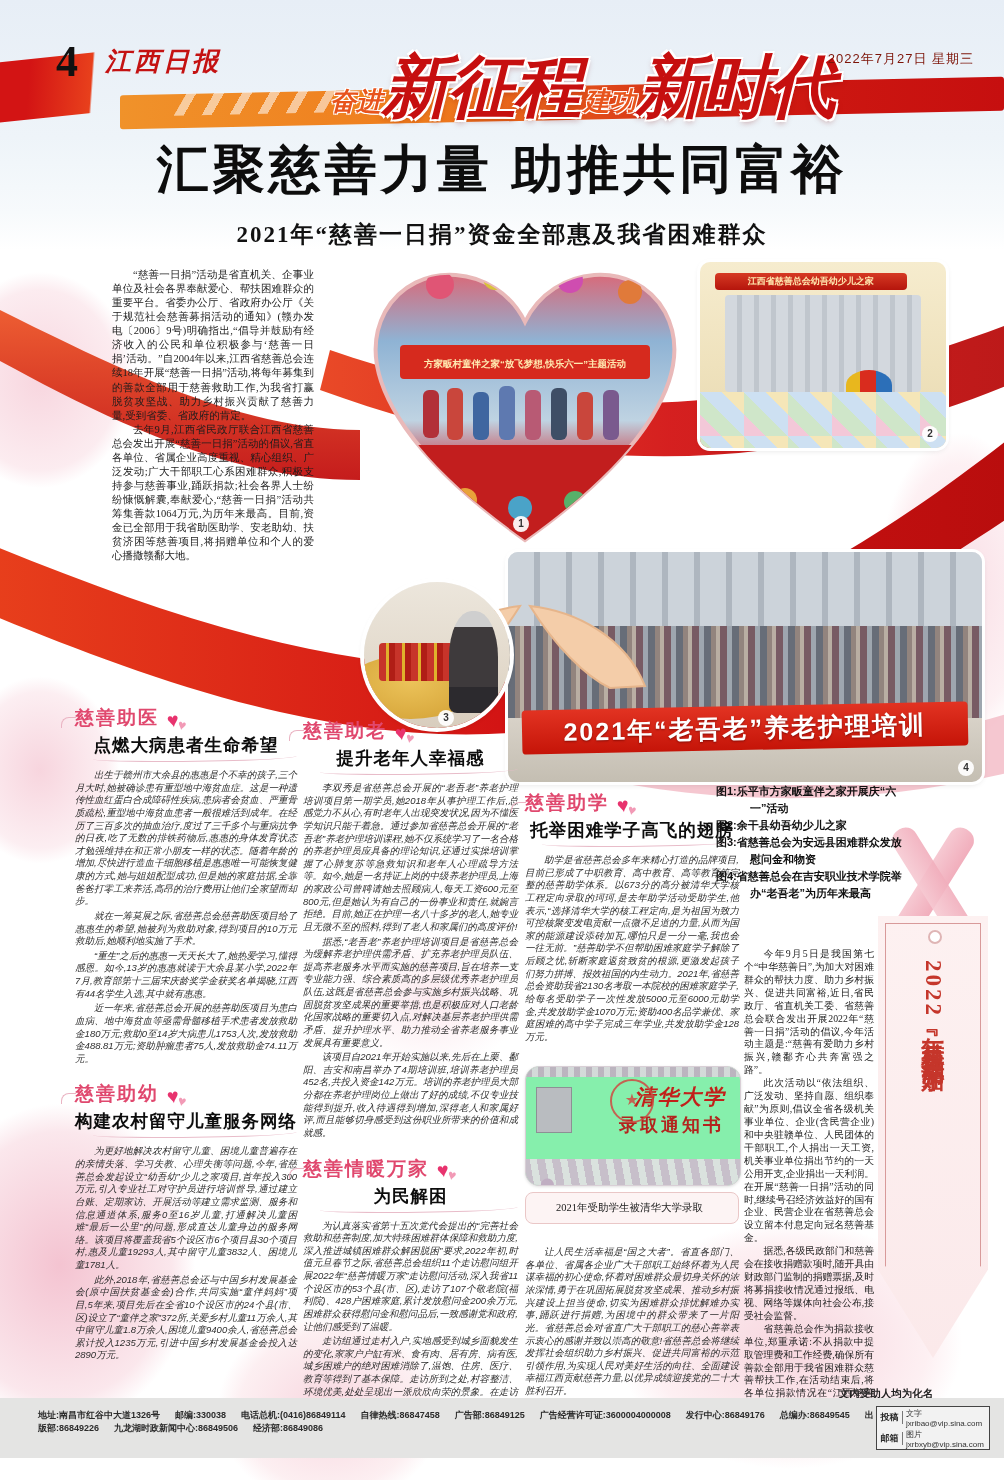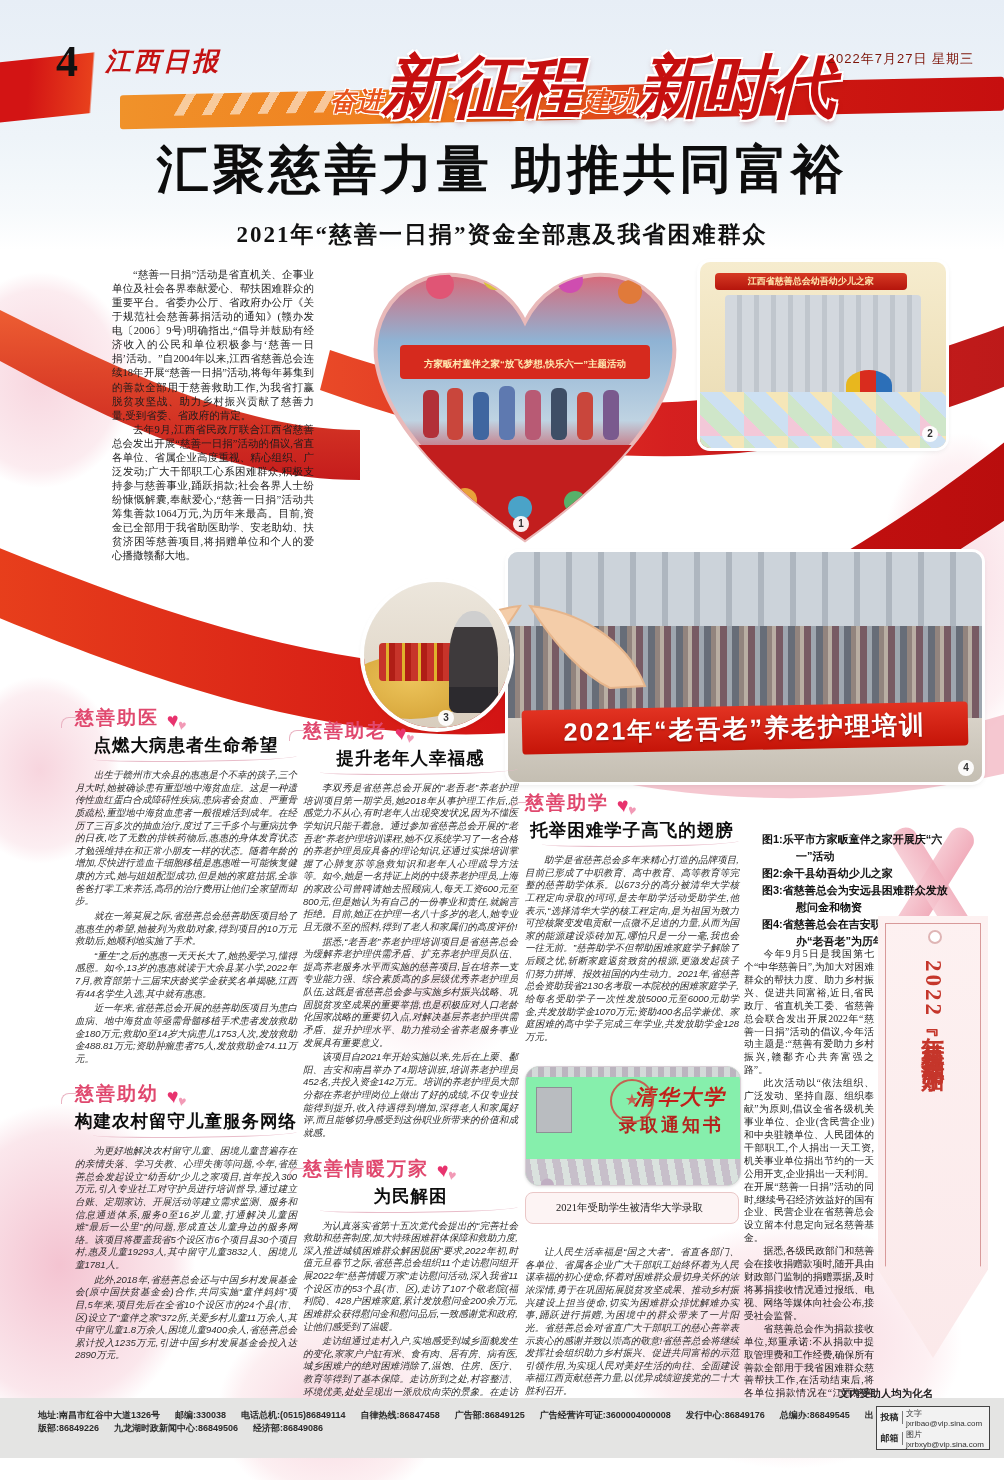--- a/index.html
+++ b/index.html
@@ -108,21 +108,21 @@
       background:radial-gradient(circle at 10% 100%,#cf9ec9 0 6px,transparent 7px),repeating-linear-gradient(80deg,#d8b3d3 0 8px,#efdfec 8px 15px);}
   .letter .idphoto{position:absolute;left:10px;top:20px;width:34px;height:44px;background:#b9bcc0;border:1px solid #8d9094;}
   .letter .uni{position:absolute;right:14px;top:16px;font-size:21px;font-weight:900;color:#c2201a;
       font-family:"Liberation Serif","DejaVu Serif",serif;font-style:italic;letter-spacing:2px;}
   .letter .doc{position:absolute;right:16px;top:46px;font-size:18px;font-weight:bold;color:#b3241e;letter-spacing:3px;}
   .letter .seal{position:absolute;right:86px;top:12px;width:40px;height:40px;border:2px solid #cf4a42;border-radius:50%;
       color:#cf4a42;font-size:16px;text-align:center;line-height:38px;opacity:.85;}
   .caption-box{background:#fdf4f4;border:1px solid #eac7c7;border-radius:8px;padding:7px 9px;
       font-family:"Liberation Serif","DejaVu Serif",serif;font-size:10.5px;line-height:1.5;color:#222;text-indent:2em;}
   
-  .figcaps{position:absolute;left:762px;top:783px;width:196px;z-index:5;margin-top:48px;}
+  .figcaps{position:absolute;left:716px;top:783px;width:196px;z-index:5;}
   .figcaps div{font-size:11px;font-weight:bold;color:#111;line-height:1.55;padding-left:3.1em;text-indent:-3.1em;}
   
   .side-art{position:absolute;left:744px;top:948px;width:130px;z-index:5;
       font-family:"Liberation Serif","DejaVu Serif",serif;font-size:9.8px;line-height:1.32;color:#1c1c1c;text-align:justify;}
   .side-art p{margin:0;text-indent:2em;}
   
   .bookmark{position:absolute;left:878px;top:916px;width:110px;height:442px;z-index:5;
       background:linear-gradient(180deg,#fdf1f1,#fbe9ea);
       clip-path:polygon(0 0,100% 0,100% 80%,50% 100%,0 80%);
       box-shadow:0 2px 6px rgba(0,0,0,.15);}
@@ -363,21 +363,21 @@
     <div class="hole"></div>
     <div class="vtitle">2022年『慈善一日捐』活动开始了!</div>
   </div>
 
   <div class="notes">
     <div>文内受助人均为化名</div>
     <div>(本版文图由省慈善总会提供)</div>
   </div>
 
   <div class="footer">
-    <div class="l1">地址:南昌市红谷中大道1326号      邮编:330038      电话总机:(0515)86849114      自律热线:86847458      广告部:86849125      广告经营许可证:3600004000008      发行中心:86849176      总编办:86849545      出版部:86849226      九龙湖时政新闻中心:86849506      经济部:86849086</div>
+    <div class="l1">地址:南昌市红谷中大道1326号      邮编:330038      电话总机:(0416)86849114      自律热线:86847458      广告部:86849125      广告经营许可证:3600004000008      发行中心:86849176      总编办:86849545      出版部:86849226      九龙湖时政新闻中心:86849506      经济部:86849086</div>
     <div class="submitbox">
       <div class="lab">投稿</div>
       <div class="val">文字 jxribao@vip.sina.com</div>
       <div class="lab">邮箱</div>
       <div class="val">图片 jxrbxyb@vip.sina.com</div>
     </div>
   </div>
 
 </div>
 

